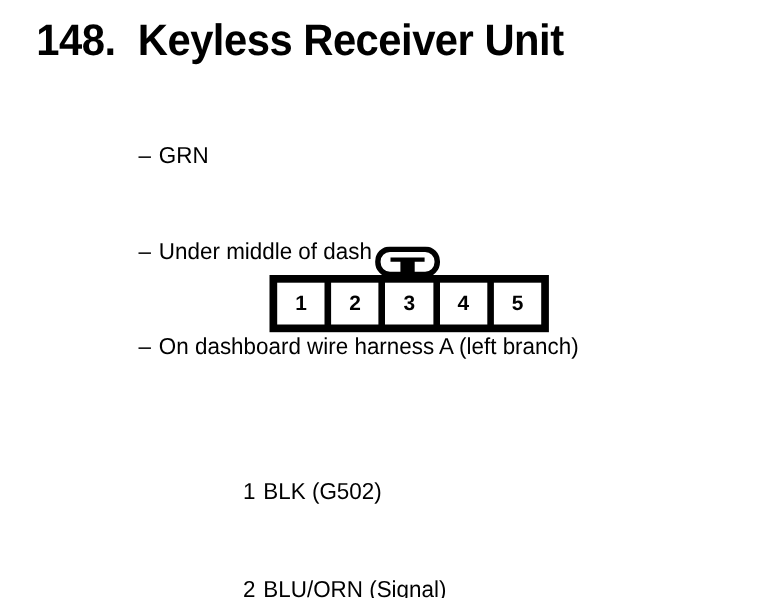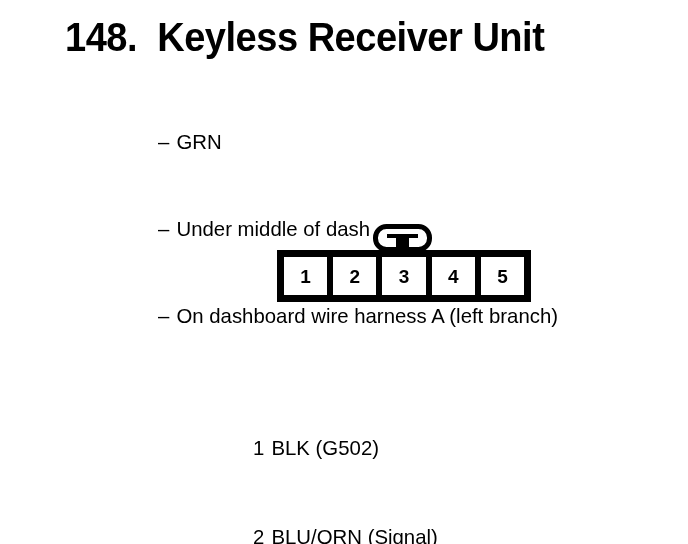--- a/index.html
+++ b/index.html
@@ -14,21 +14,20 @@
     position: relative;
     overflow: hidden;
     font-family: "Liberation Sans", sans-serif;
     color: #000000;
     -webkit-font-smoothing: none;
   }
 
   .page {
     position: absolute;
     inset: 0;
-    margin-left: 32px;
   }
 
   
   .title {
     position: absolute;
     left: 33px;
     top: 14px;
     font-size: 40px;
     font-weight: bold;
     letter-spacing: -0.5px;

